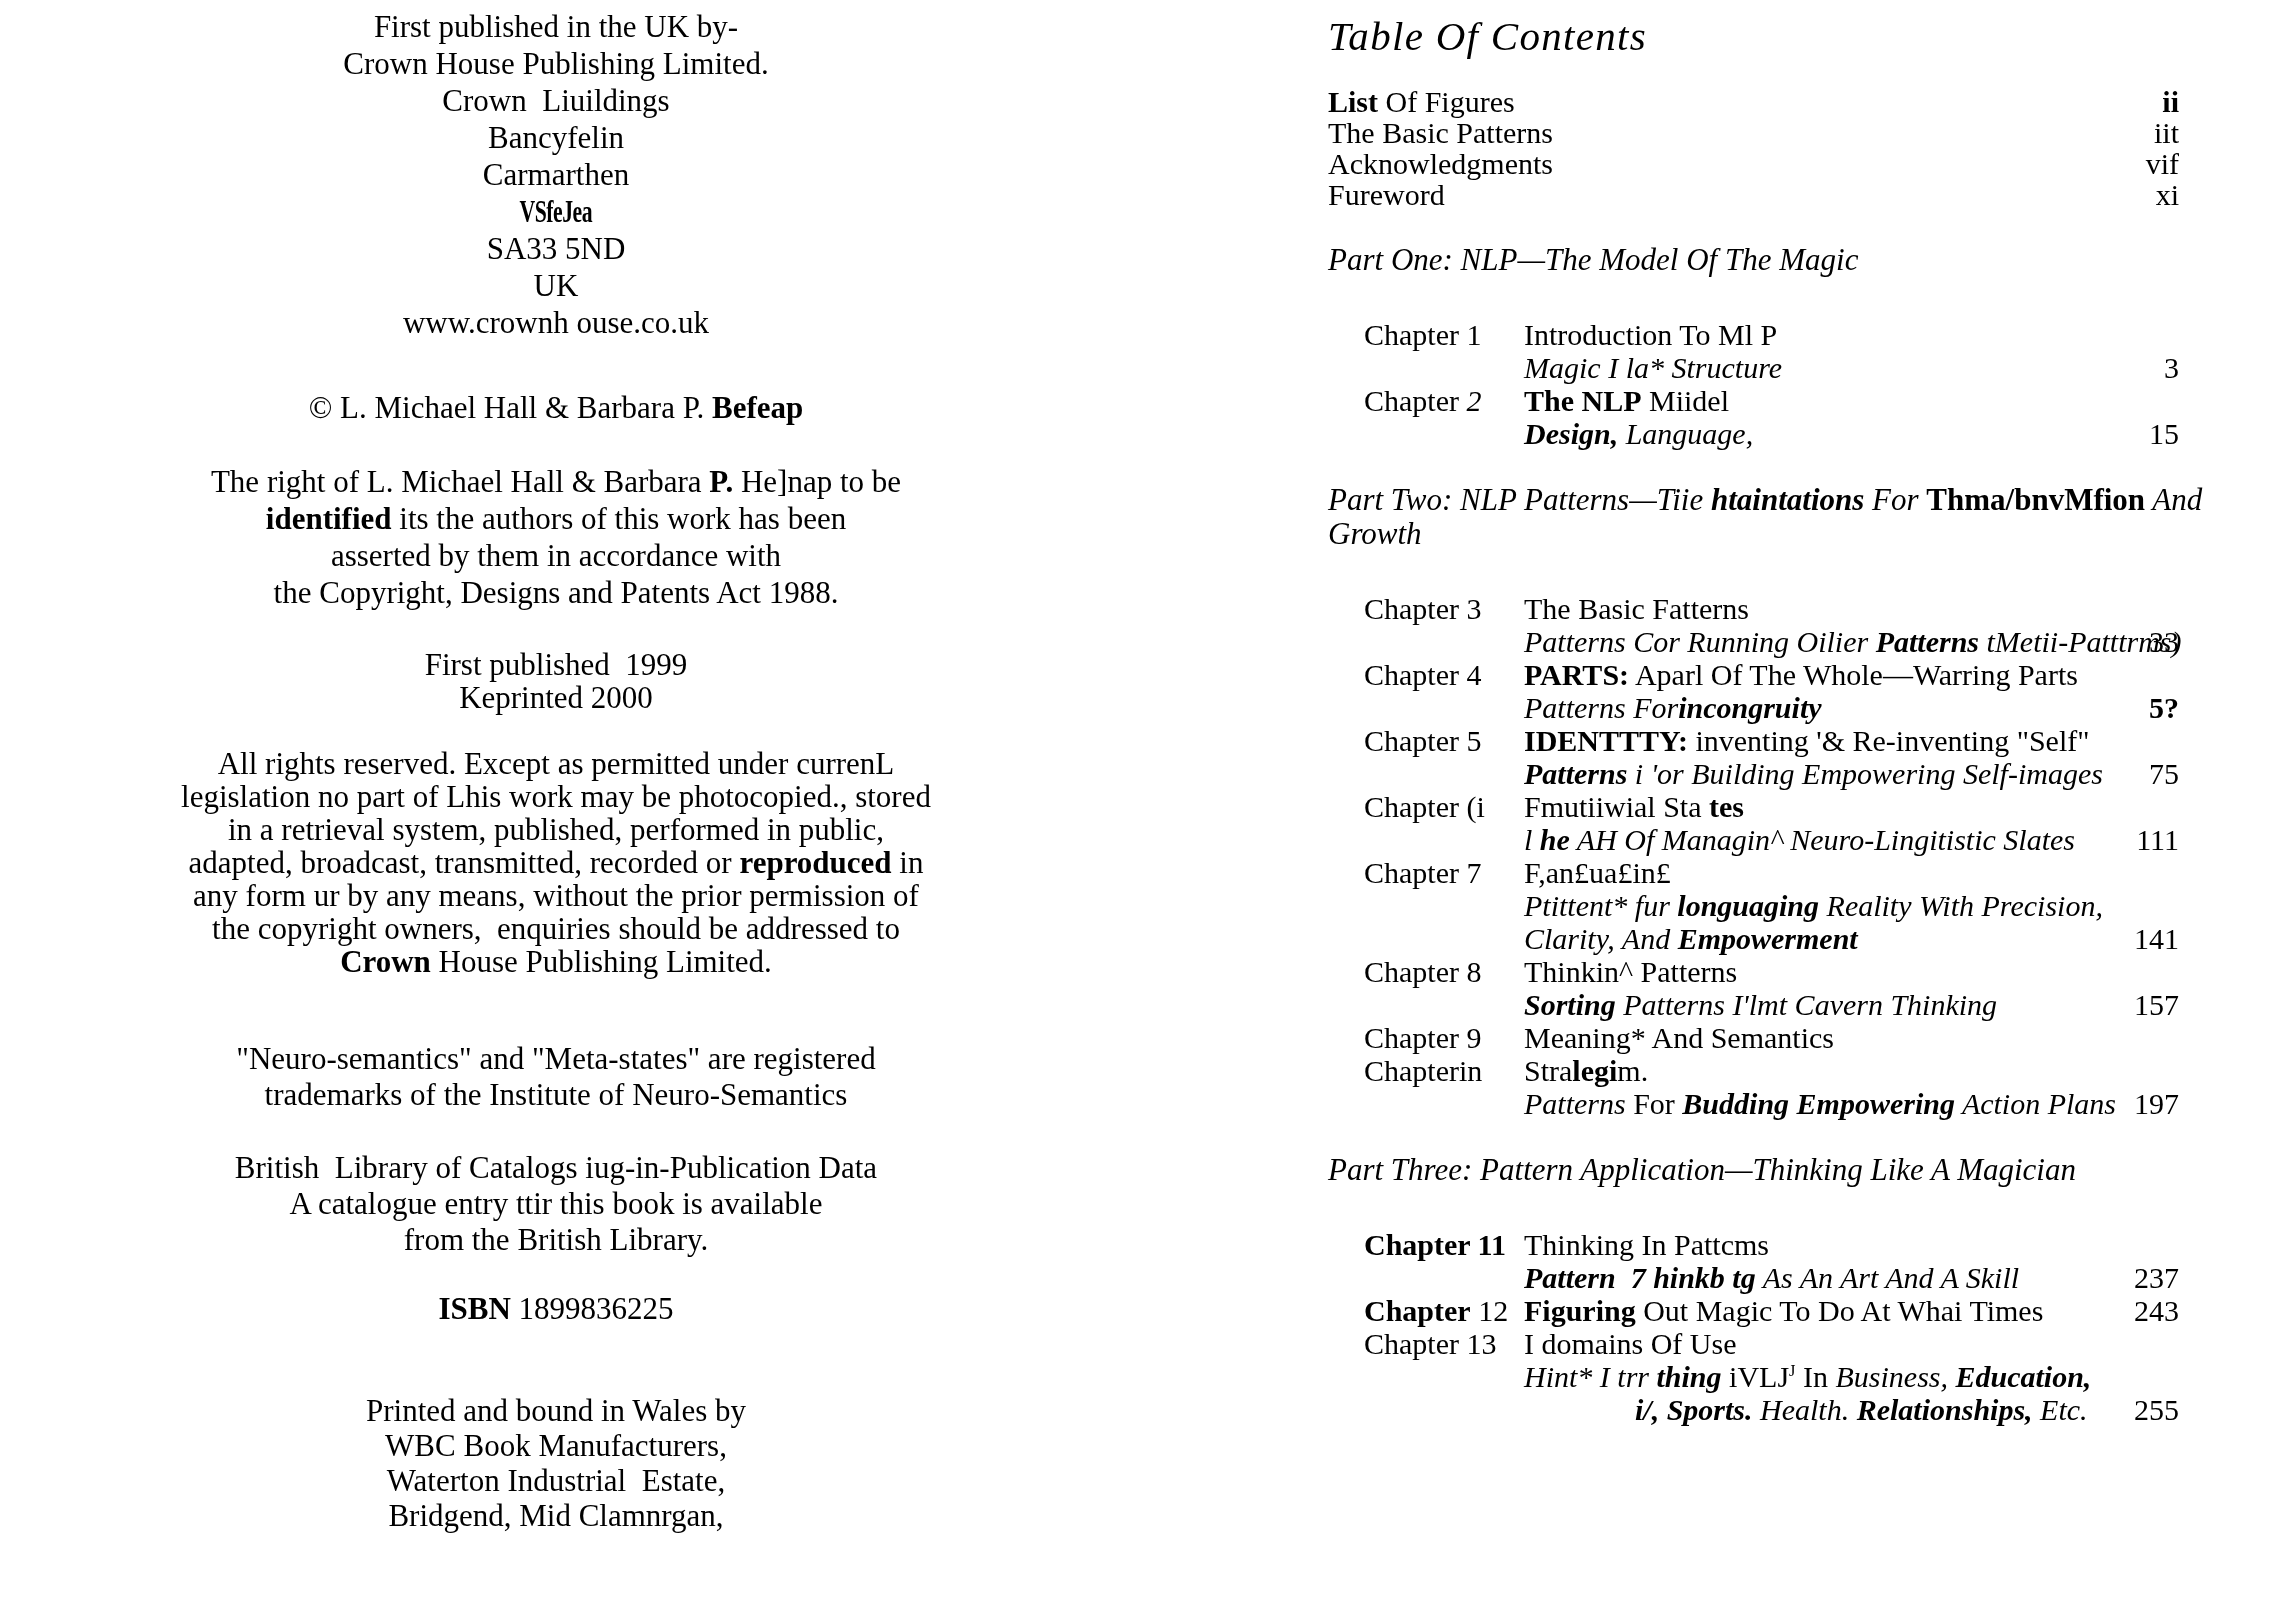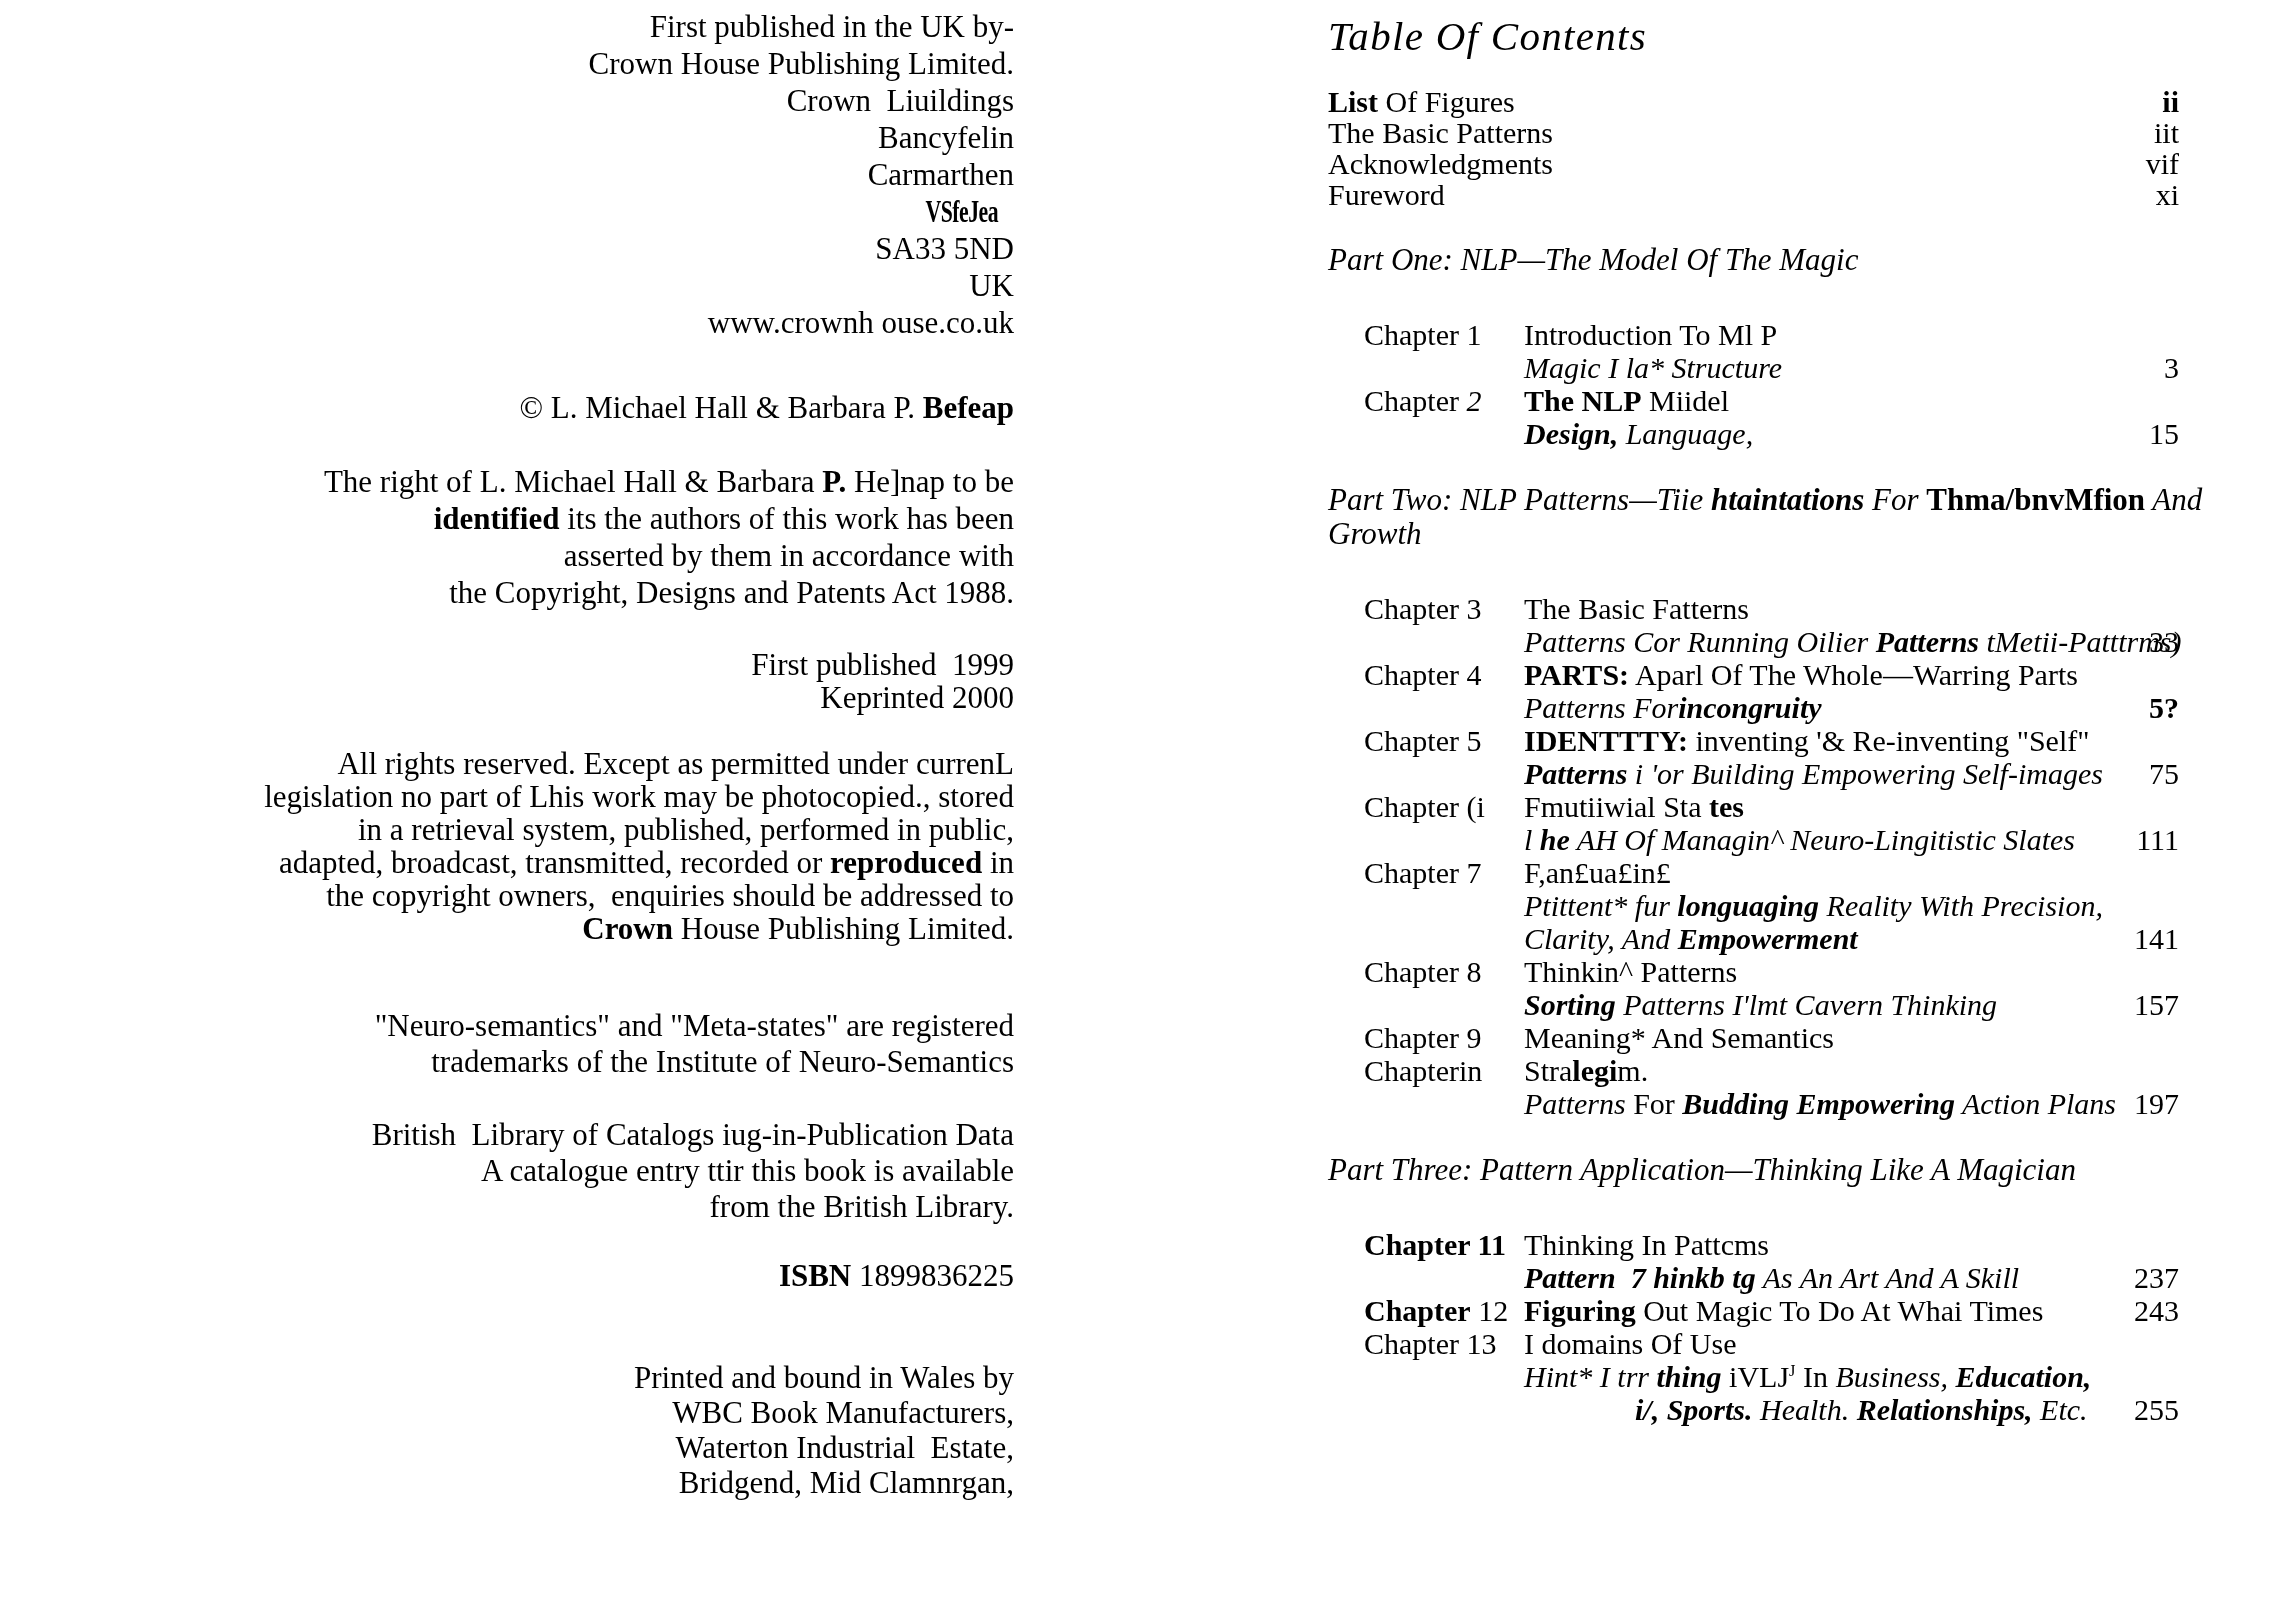--- a/index.html
+++ b/index.html
@@ -2,21 +2,21 @@
 <html style="font-size:10.5px"><head>
 <meta charset="utf-8">
 <style>
   html,body{margin:0;padding:0}
   body{
     width:2295px;height:1622px;position:relative;overflow:hidden;
     background:#ffffff;color:#000000;
     font-family:"Liberation Serif","DejaVu Serif",serif;
   }
   
-  #left-page{position:absolute;left:98px;top:0;width:916px;text-align:right;font-size:31px}
+  #left-page{position:absolute;left:98px;top:0;width:916px;text-align:center;font-size:31px}
   .line{white-space:pre}
   #publisher{margin-top:7.9px;line-height:37px}
   #copyright{margin-top:48px;line-height:37px}
   #rights{margin-top:37px;line-height:37px}
   #edition{margin-top:37px;line-height:33px}
   #permissions{margin-top:33px;line-height:33px}
   #trademarks{margin-top:63px;line-height:36px}
   #library{margin-top:37px;line-height:36px}
   #isbn{margin-top:33px;line-height:36px}
   #printer{margin-top:66px;line-height:35px}
@@ -66,20 +66,21 @@
     </div>
   <div class="blk" id="edition">
       <div class="line"><span>First published  1999</span></div>
       <div class="line"><span>Keprinted 2000</span></div>
     </div>
   <div class="blk" id="permissions">
       <div class="line"><span>All rights reserved. Except as permitted under currenL</span></div>
       <div class="line"><span>legislation no part of Lhis work may be photocopied., stored</span></div>
       <div class="line"><span>in a retrieval system, published, performed in public,</span></div>
       <div class="line"><span>adapted, broadcast, transmitted, recorded or </span><span class="b">reproduced</span><span> in</span></div>
+      <div class="line"><span>any form ur by any means, without the prior permission of</span></div>
       <div class="line"><span>the copyright owners,  enquiries should be addressed to</span></div>
       <div class="line"><span class="b">Crown</span><span> House Publishing Limited.</span></div>
     </div>
   <div class="blk" id="trademarks">
       <div class="line"><span>"Neuro-semantics" and "Meta-states" are registered</span></div>
       <div class="line"><span>trademarks of the Institute of Neuro-Semantics</span></div>
     </div>
   <div class="blk" id="library">
       <div class="line"><span>British  Library of Catalogs iug-in-Publication Data</span></div>
       <div class="line"><span>A catalogue entry ttir this book is available</span></div>

